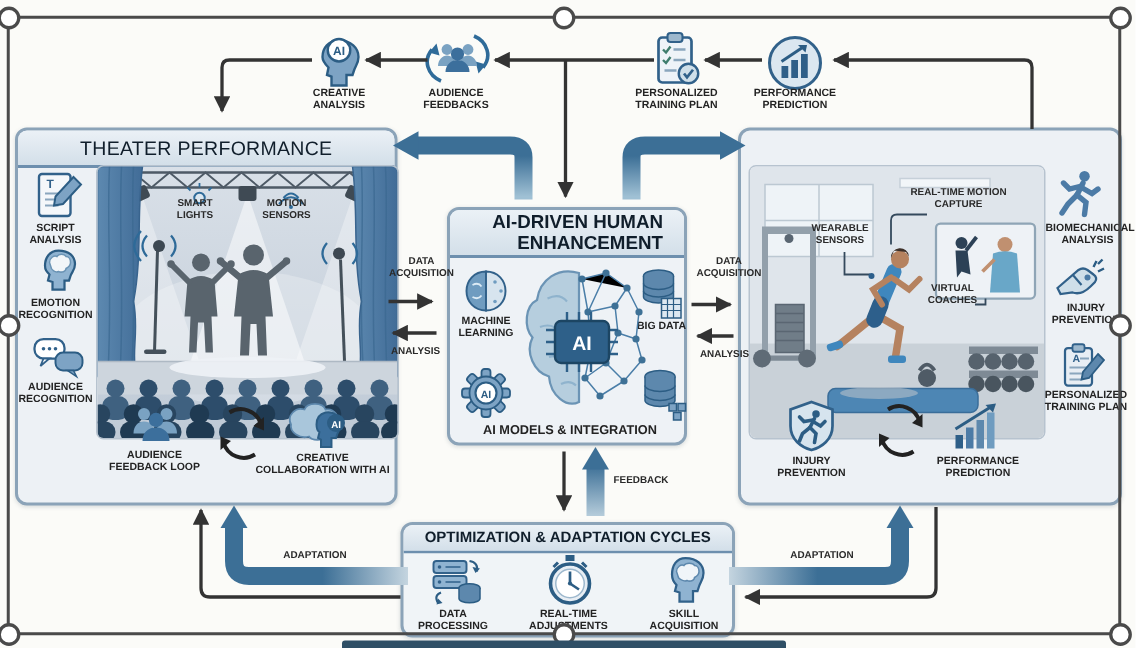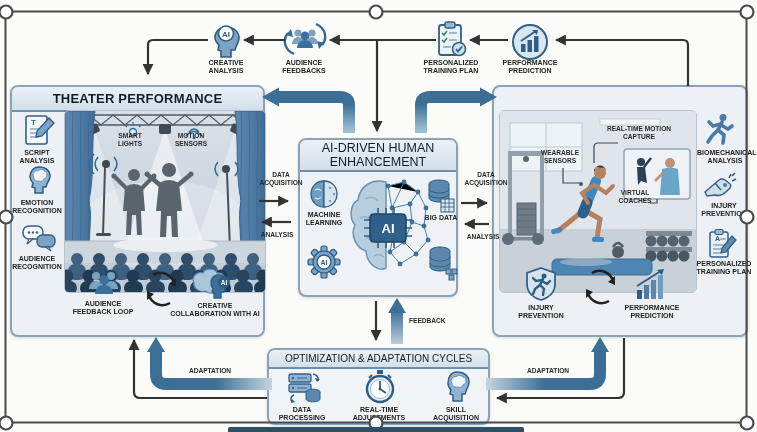--- a/index.html
+++ b/index.html
@@ -3,25 +3,25 @@
 <meta charset="utf-8">
 <style>
   html,body{margin:0;padding:0;background:#ffffff;}
   .stage{position:relative;width:757px;height:432px;background:#fbfbf8;overflow:hidden;
          font-family:"Liberation Sans",sans-serif;}
   .panel{position:absolute;background:#edf1f5;border:2px solid #8ba3b8;border-radius:8px;
          box-shadow:0 1px 3px rgba(50,70,90,.18);box-sizing:border-box;}
   .panel-header{position:absolute;left:0;right:0;top:0;height:23px;
          background:linear-gradient(#ebf1f6,#d3dfe9);border-bottom:2px solid #6d8fae;
          border-radius:6px 6px 0 0;display:flex;align-items:center;justify-content:center;
-         font-weight:bold;font-size:13px;color:#101e2b;letter-spacing:.2px;}
+         font-weight:normal;font-size:13px;color:#101e2b;letter-spacing:.2px;}
   .box-header{position:absolute;left:0;right:0;top:0;
          background:linear-gradient(#ebf1f6,#d3dfe9);border-bottom:2px solid #6d8fae;
          border-radius:6px 6px 0 0;display:flex;align-items:center;justify-content:center;
-         text-align:center;font-weight:normal;color:#101e2b;}
+         text-align:right;font-weight:bold;color:#101e2b;}
   .lbl{position:absolute;transform:translateX(-50%);text-align:center;font-weight:bold;
        font-size:7px;line-height:1.18;color:#232323;white-space:normal;}
   .flb{position:absolute;transform:translateX(-50%);text-align:center;font-weight:bold;
        font-size:6.6px;line-height:1.15;color:#2a2a2a;}
   .flb-left{position:absolute;text-align:left;font-weight:bold;font-size:6.6px;color:#2a2a2a;}
   .icon{position:absolute;}
   .scene{position:absolute;border-radius:5px;overflow:hidden;border:1px solid #b7c3cf;}
   .layer{position:absolute;left:0;top:0;pointer-events:none;z-index:40;} .mid{z-index:10;} .txt{z-index:20;}
   .bottombar{position:absolute;left:228px;top:427px;width:296px;height:5px;background:#2f4f66;
        border-radius:2px 2px 0 0;z-index:45;}
@@ -340,20 +340,21 @@
             <circle cx="60" cy="90" r="2.4"></circle>
         </g>
         <g stroke="#2e6089" stroke-width="1.6">
           <path d="M30 46 h-6 M30 54 h-6 M30 62 h-6 M66 46 h6 M66 54 h6 M66 62 h6 M38 40 v-6 M46 40 v-6 M54 40 v-6 M38 68 v6 M46 68 v6 M54 68 v6"></path>
         </g>
         <rect x="30" y="40" width="36" height="28" rx="4" fill="#2e6089" stroke="#1c4563" stroke-width="1.6"></rect>
         <text x="48" y="59" text-anchor="middle" font-size="13" font-weight="bold" fill="#ffffff">AI</text>
       </svg>
     </div>
 
+    <div class="lbl" style="left:80px;top:141px;width:150px;font-size:8.5px">AI MODELS &amp; INTEGRATION</div>
   </div>
 
   <div class="panel mid" style="left:492px;top:85px;width:256px;height:252px">
 
     <div class="scene" style="left:5px;top:23px;width:196px;height:181px">
       <svg width="196" height="181" viewBox="0 0 196 181">
         <rect width="196" height="181" fill="#e2e8ed"></rect>
         <rect x="0" y="0" width="196" height="118" fill="#dfe5eb"></rect>
         <rect x="10" y="12" width="72" height="48" fill="#eef3f7" stroke="#bcc8d2"></rect>
         <path d="M46 12 V60 M10 36 H82" stroke="#bcc8d2"></path>

